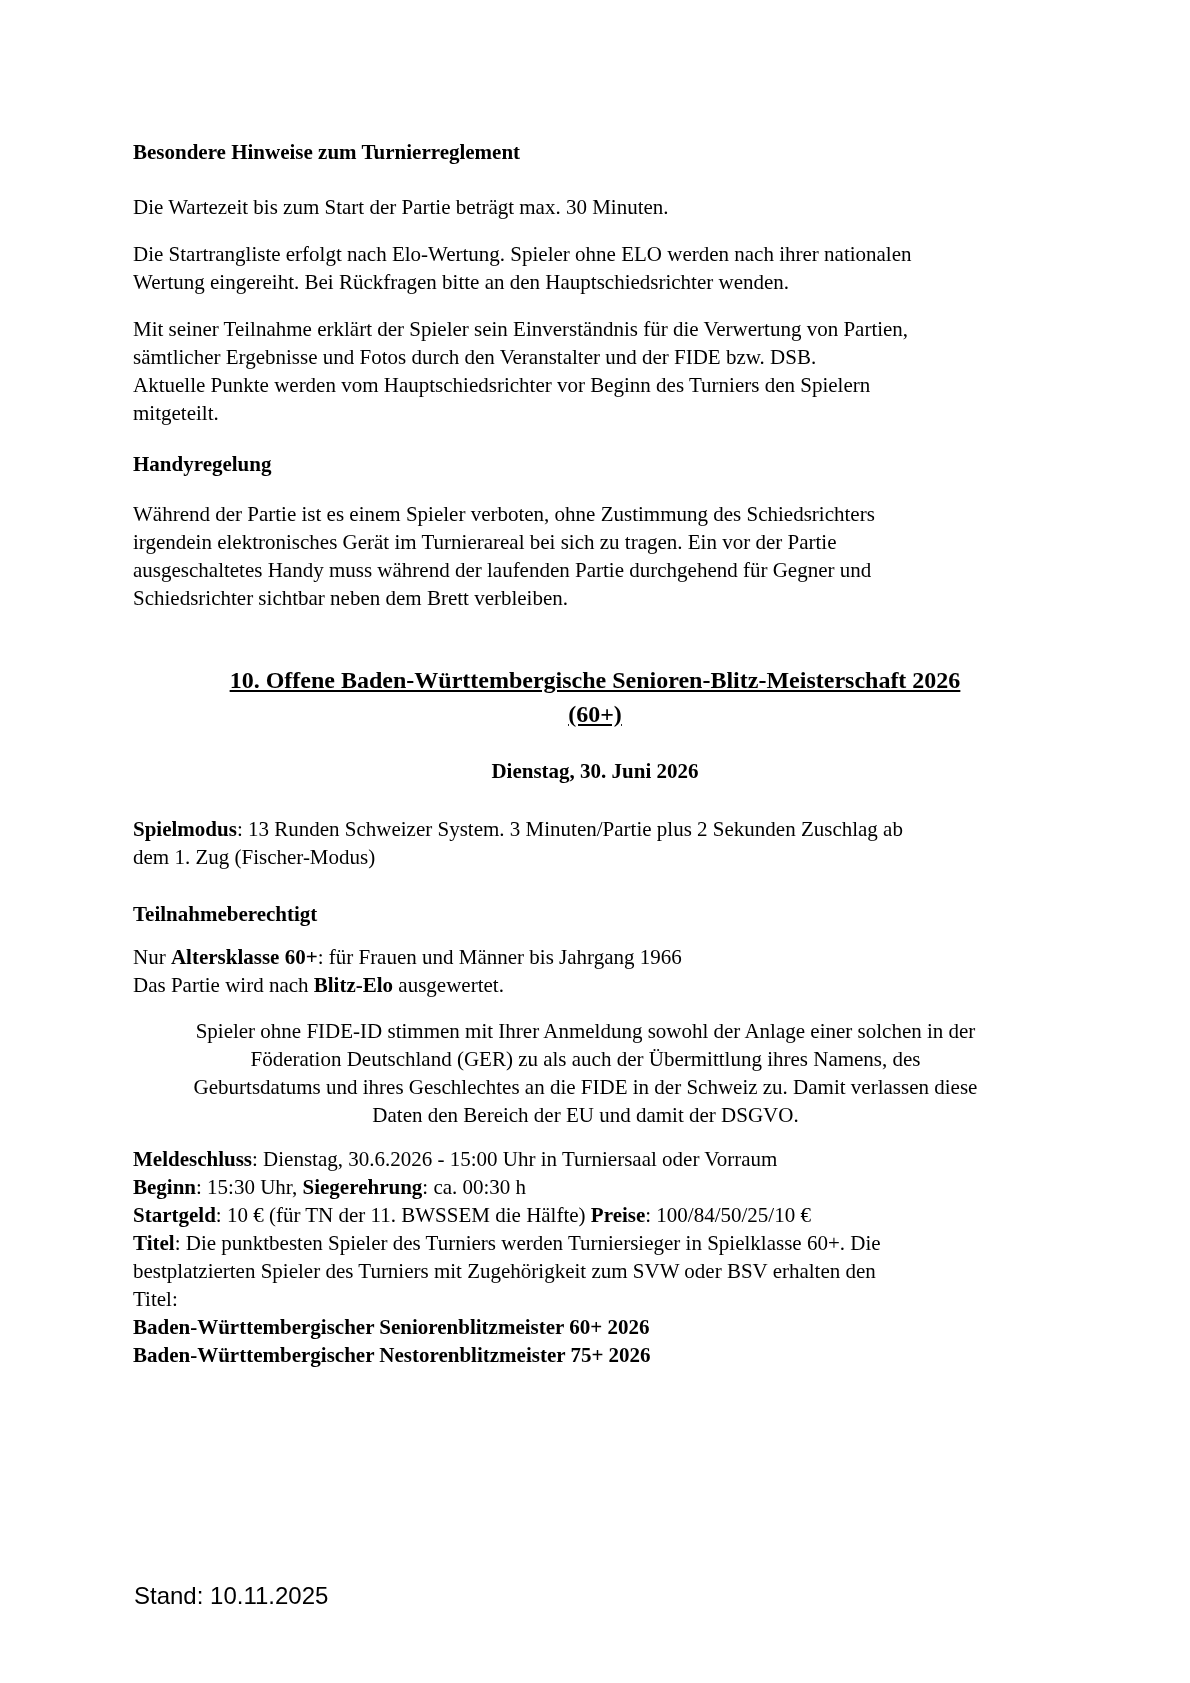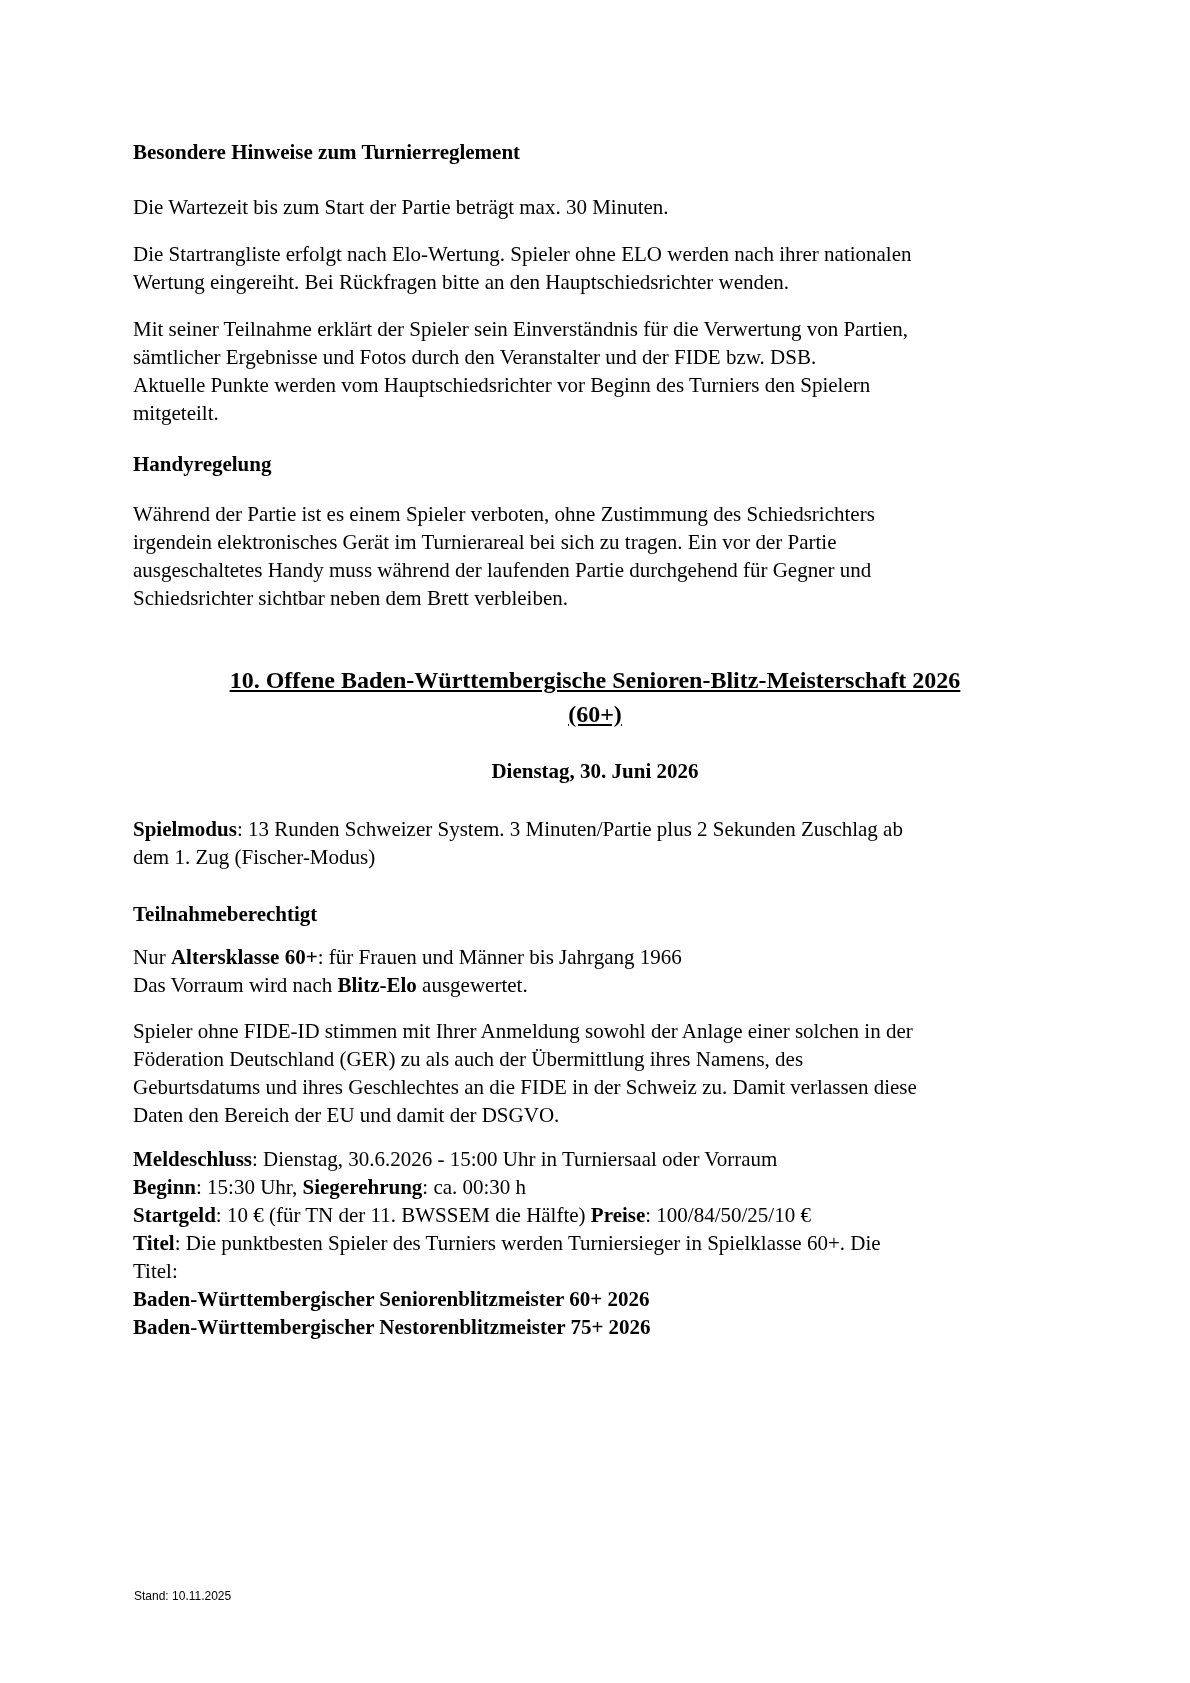--- a/index.html
+++ b/index.html
@@ -48,21 +48,21 @@
     font-weight: bold;
   }
   .b {
     font-weight: bold;
   }
   .footer-note {
     position: absolute;
     left: 134px;
     top: 1583px;
     font-family: "Liberation Sans", "DejaVu Sans", sans-serif;
-    font-size: 12px;
+    font-size: 24px;
     line-height: 26px;
     color: #000000;
   }
 </style>
 </head>
 <body>
 
 <div class="page">
   <div class="footer-note">Stand: 10.11.2025</div>
 <div class="block heading" style="top: 138px;">
@@ -99,30 +99,31 @@
     </div>
     <div class="block para" style="top: 815px;">
       <div class="line"><span class="b">Spielmodus</span><span>: 13 Runden Schweizer System. 3 Minuten/Partie plus 2 Sekunden Zuschlag ab</span></div>
       <div class="line"><span>dem 1. Zug (Fischer-Modus)</span></div>
     </div>
     <div class="block heading" style="top: 900px;">
       <div class="line"><span class="b">Teilnahmeberechtigt</span></div>
     </div>
     <div class="block para" style="top: 943px;">
       <div class="line"><span>Nur </span><span class="b">Altersklasse 60+</span><span>: für Frauen und Männer bis Jahrgang 1966</span></div>
-      <div class="line"><span>Das Vorraum wird nach </span><span class="b">Blitz-Elo</span><span> ausgewertet.</span></div>
+      <div class="line"><span>Das Partie wird nach </span><span class="b">Blitz-Elo</span><span> ausgewertet.</span></div>
     </div>
-    <div class="block para" style="top: 1017px;">
+    <div class="block para" style="top: 1017px; text-align: center;">
       <div class="line"><span>Spieler ohne FIDE-ID stimmen mit Ihrer Anmeldung sowohl der Anlage einer solchen in der</span></div>
       <div class="line"><span>Föderation Deutschland (GER) zu als auch der Übermittlung ihres Namens, des</span></div>
       <div class="line"><span>Geburtsdatums und ihres Geschlechtes an die FIDE in der Schweiz zu. Damit verlassen diese</span></div>
       <div class="line"><span>Daten den Bereich der EU und damit der DSGVO.</span></div>
     </div>
     <div class="block para" style="top: 1145px;">
       <div class="line"><span class="b">Meldeschluss</span><span>: Dienstag, 30.6.2026 - 15:00 Uhr in Turniersaal oder Vorraum</span></div>
       <div class="line"><span class="b">Beginn</span><span>: 15:30 Uhr, </span><span class="b">Siegerehrung</span><span>: ca. 00:30 h</span></div>
       <div class="line"><span class="b">Startgeld</span><span>: 10 € (für TN der 11. BWSSEM die Hälfte) </span><span class="b">Preise</span><span>: 100/84/50/25/10 €</span></div>
       <div class="line"><span class="b">Titel</span><span>: Die punktbesten Spieler des Turniers werden Turniersieger in Spielklasse 60+. Die</span></div>
+      <div class="line"><span>bestplatzierten Spieler des Turniers mit Zugehörigkeit zum SVW oder BSV erhalten den</span></div>
       <div class="line"><span>Titel:</span></div>
       <div class="line"><span class="b">Baden-Württembergischer Seniorenblitzmeister 60+ 2026</span></div>
       <div class="line"><span class="b">Baden-Württembergischer Nestorenblitzmeister 75+ 2026</span></div>
     </div>
   </div>
 
 </body></html>

